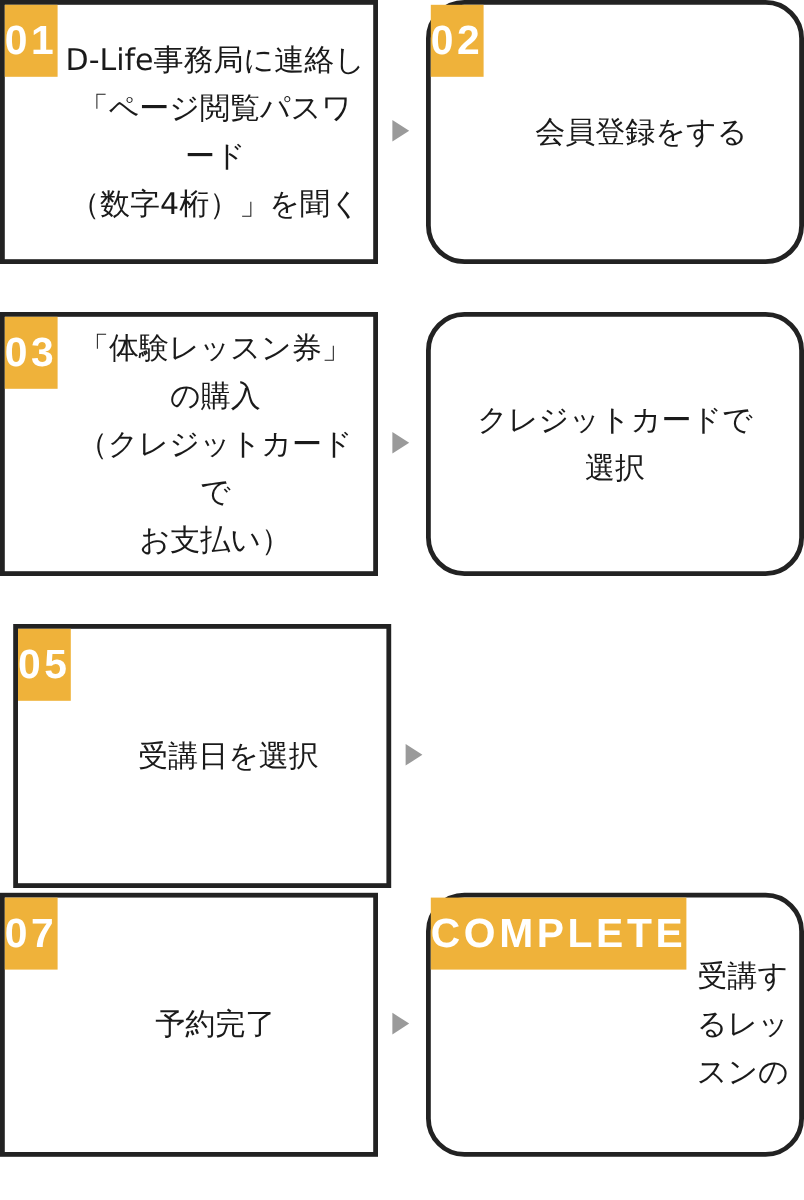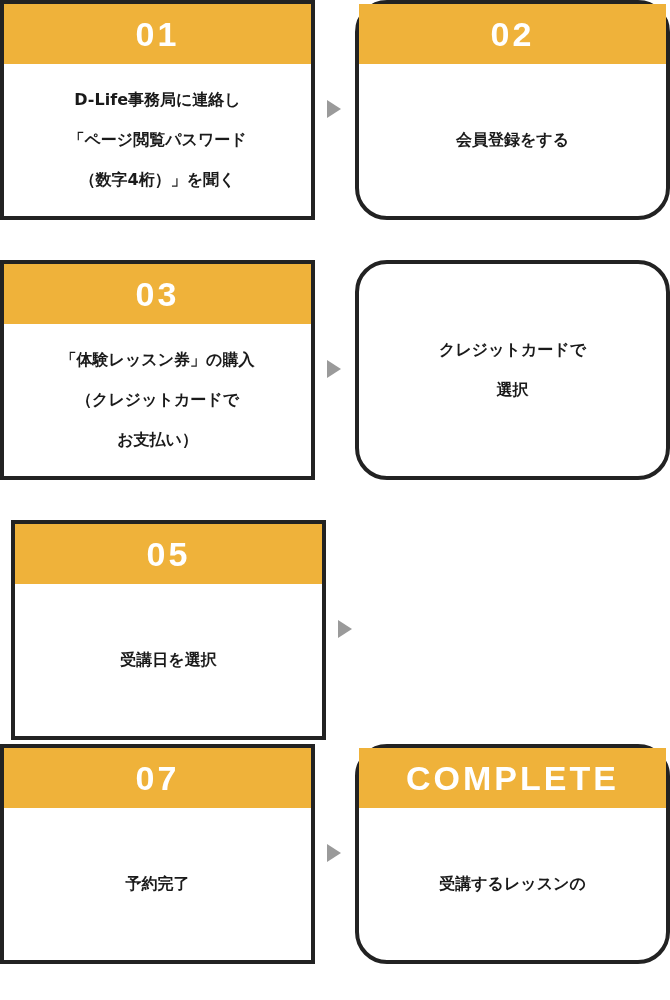--- a/index.html
+++ b/index.html
@@ -2,36 +2,36 @@
 <html><head>
   <meta charset="utf-8">
   <style>
     html, body { margin: 0; padding: 0; background: #ffffff; }
     body { width: 670px; height: 1000px; position: relative; overflow: hidden;
            font-family: "DejaVu Sans", "Liberation Sans", sans-serif; }
     .row { position: absolute; left: 0; width: 670px; height: 220px; }
     .step {
       position: absolute; top: 0; width: 315px; height: 220px;
       box-sizing: border-box; border: 4px solid #222222; background: #ffffff;
-      display: flex; flex-direction: column;
+      display: flex; flex-direction: row;
     }
     .step.left { left: 0; }
     .step.right { left: 355px; border-radius: 32px; }
     .step-head {
       height: 60px; background: #efb23a; color: #ffffff;
       display: flex; align-items: center; justify-content: center;
       font-family: "Liberation Sans", "DejaVu Sans", sans-serif;
       font-weight: bold; font-size: 34px; letter-spacing: 3px;
     }
     .step-body {
       flex: 1; display: flex; align-items: center; justify-content: center;
       text-align: center; padding: 0 6px;
     }
     .step-text {
-      font-weight: bold; font-size: 16px; line-height: 40px; color: #1a1a1a;
+      font-weight: normal; font-size: 25px; line-height: 40px; color: #1a1a1a;
       white-space: pre-line;
     }
     .arrow {
       position: absolute; left: 327px; top: 100px; width: 0; height: 0;
       border-top: 9px solid transparent; border-bottom: 9px solid transparent;
       border-left: 14px solid #9a9a9a;
     }
   </style>
 </head>
 <body>

